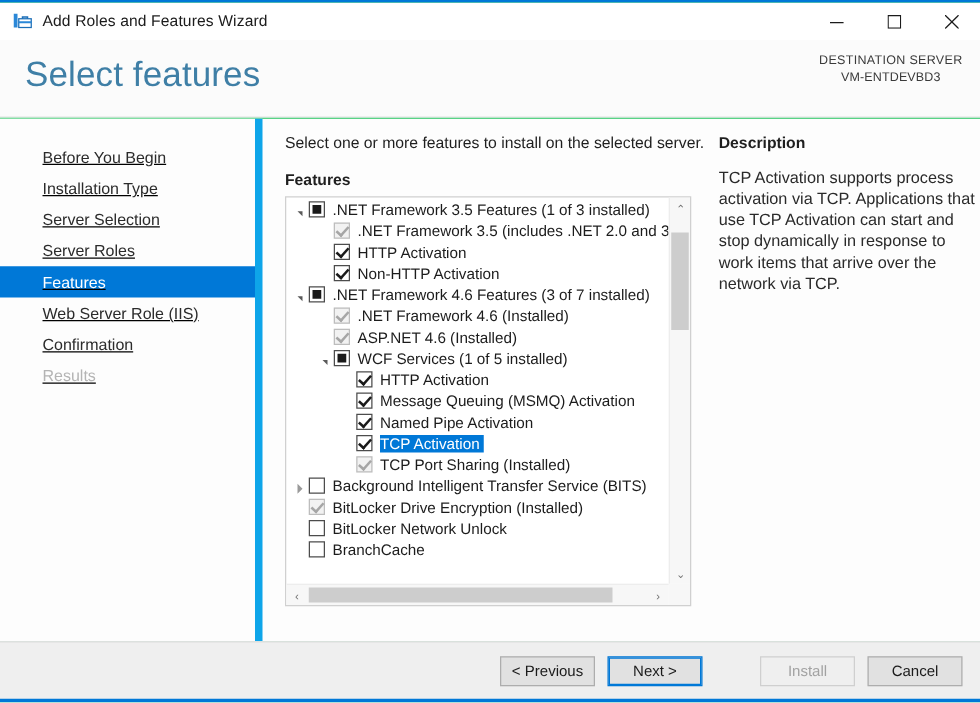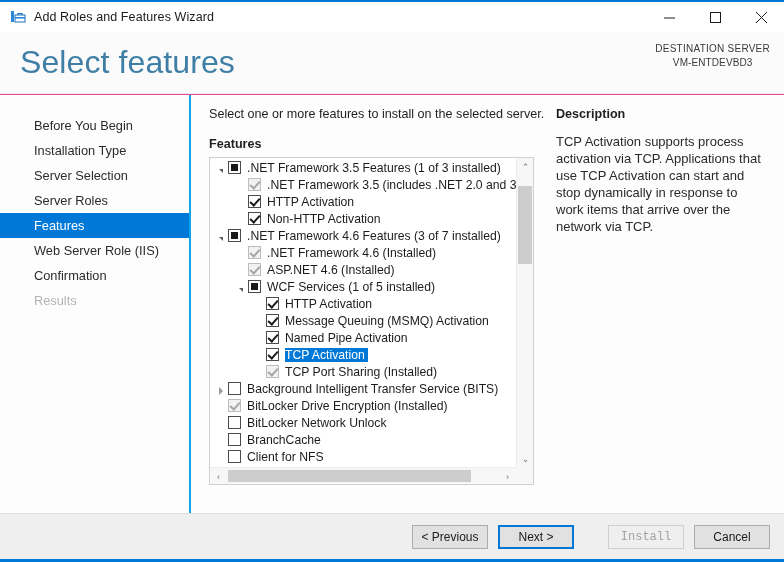--- a/index.html
+++ b/index.html
@@ -6,21 +6,21 @@
   html, body {
     margin: 0; padding: 0;
     width: 784px; height: 562px;
     overflow: hidden;
     font-family: "Liberation Sans", sans-serif;
     background: #ffffff;
   }
   .window {
     position: relative;
     width: 784px; height: 562px;
-    background: #ec4899;
+    background: #22c55e;
     border-top: 2px solid #0078d7;
     overflow: hidden;
   }
 
   
   .titlebar {
     height: 30px;
     display: flex;
     align-items: center;
     background: #ffffff;
@@ -52,21 +52,21 @@
   
   .header {
     height: 62px;
     background: #fbfbfb;
     position: relative;
     border-bottom: 1px solid #eaeaea;
   }
   .page-title {
     position: absolute;
     left: 20px; top: 12px;
-    font-size: 32px;
+    font-size: 28px;
     color: #3f7fa6;
     font-weight: 400;
     letter-spacing: .1px;
   }
   .dest-server {
     position: absolute;
     right: 14px; top: 10px;
     text-align: center;
     font-size: 10px;
     color: #3a3a3a;
@@ -79,25 +79,26 @@
   .body {
     position: absolute;
     left: 0; right: 0;
     top: 93px; bottom: 49px;
     display: flex;
     background: #fdfdfd;
   }
 
   
   .sidebar {
-    width: 191px;
+    width: 210px;
     flex: none;
     padding-top: 18px;
-    border-right: 2px solid #0ea5e9;
+    border-right: 6px solid #0ea5e9;
     background: #fdfdfd;
+    text-decoration: underline;
   }
   .nav-item {
     height: 25px;
     line-height: 25px;
     padding-left: 34px;
     font-size: 12.8px;
     color: #2b2b2b;
     cursor: default;
     white-space: nowrap;
   }
@@ -297,21 +298,21 @@
   .btn.focused {
     border: 1px solid #0078d7;
     outline: 1px solid #0078d7;
     outline-offset: -2px;
   }
   .btn.disabled {
     background: #efefef;
     border-color: #cfcfcf;
     color: #a2a2a2;
   }
-  .btn.install-gap { margin-left: 34px; font-family: Liberation Mono, monospace; }
+  .btn.install-gap { margin-left: 46px; }
 </style>
 </head>
 <body>
 
 <div class="window">
 
   <div class="titlebar">
     <div class="title-icon">
       <svg width="16" height="16" viewBox="0 0 16 16">
         <rect x="1" y="2" width="3" height="11" fill="#2b88d8"></rect>
@@ -454,25 +455,20 @@
             <div class="trow indent-0">
               <span class="expander"></span>
               <span class="cb"></span>
               <span class="tlabel">BitLocker Network Unlock</span>
             </div>
             <div class="trow indent-0">
               <span class="expander"></span>
               <span class="cb"></span>
               <span class="tlabel">BranchCache</span>
             </div>
-            <div class="trow indent-0">
-              <span class="expander"></span>
-              <span class="cb"></span>
-              <span class="tlabel">Client for NFS</span>
-            </div>
           </div>
 
         <div class="vscroll">
           <div class="sb-arrow up">⌃</div>
           <div class="v-thumb"></div>
           <div class="sb-arrow down">⌄</div>
         </div>
 
         <div class="hscroll">
           <div class="sb-arrow left">‹</div>

